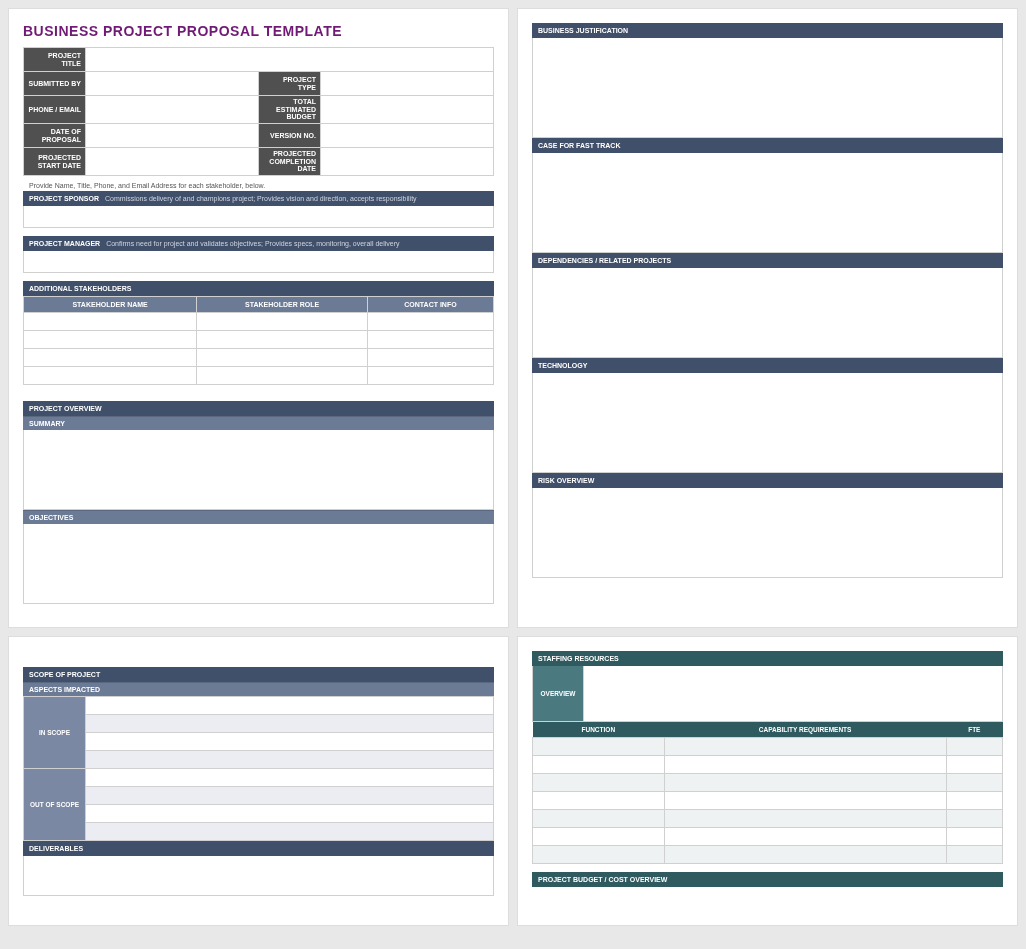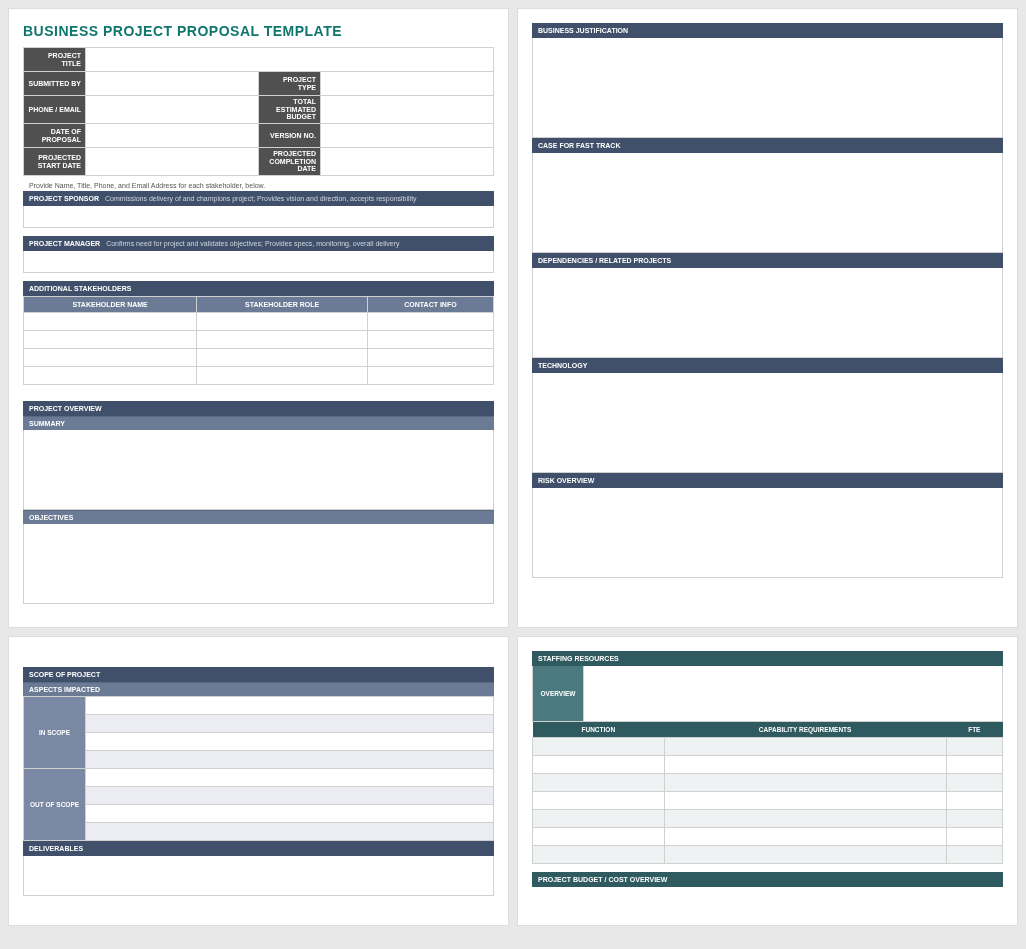--- a/index.html
+++ b/index.html
@@ -15,21 +15,21 @@
     gap: 8px;
   }
   .page {
     background: #ffffff;
     border: 1px solid #ddd;
     padding: 14px;
     min-height: 620px;
   }
   .page.bottom { min-height: 290px; padding-top: 30px; }
   .title {
-    color: #0f766e;
+    color: #701a75;
     font-weight: bold;
     font-size: 14px;
     letter-spacing: 0.5px;
     margin-bottom: 8px;
   }
   table { width: 100%; border-collapse: collapse; }
   td, th { font-size: 7px; }
 
   
   .info-table td {

